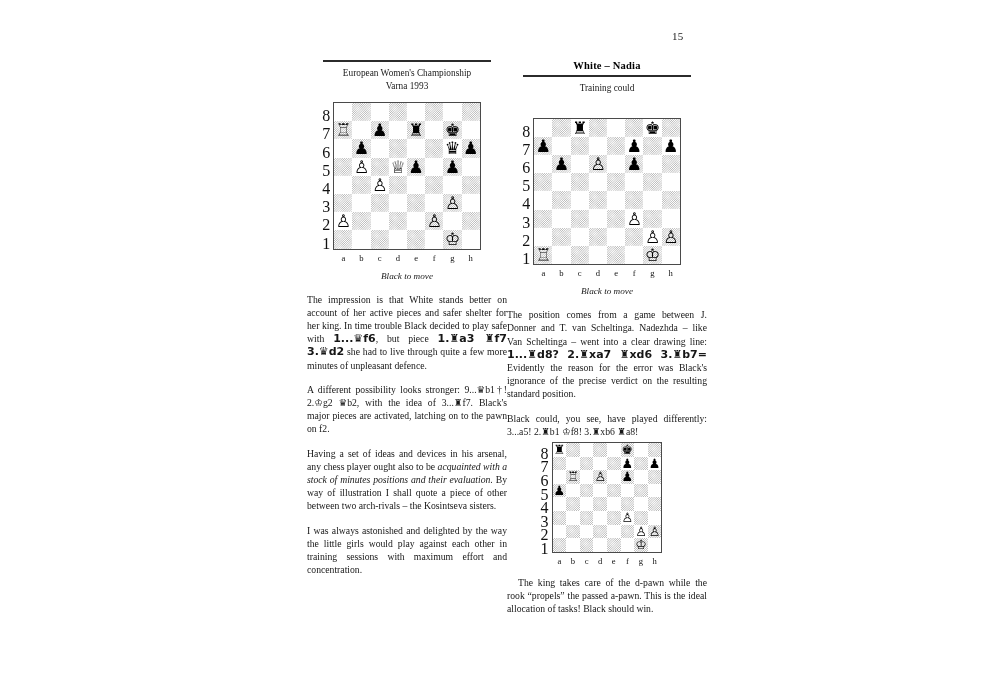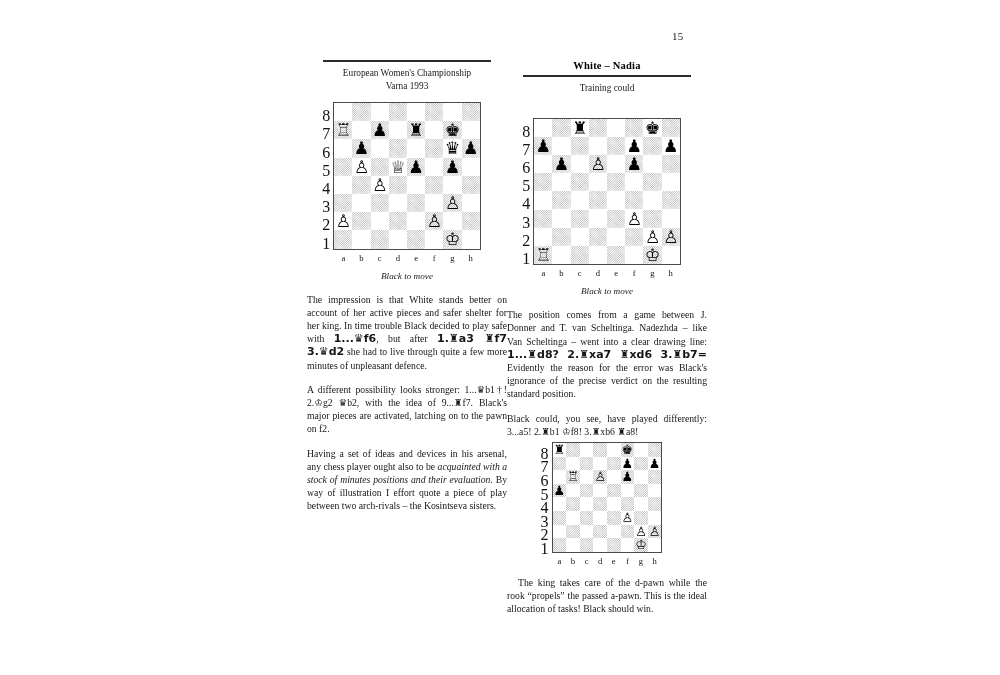--- a/index.html
+++ b/index.html
@@ -250,23 +250,24 @@
           <div class="file-label" style="left: 54.6px; width: 18.2px; top: 150.6px; position: absolute;">d</div>
           <div class="file-label" style="left: 72.8px; width: 18.2px; top: 150.6px; position: absolute;">e</div>
           <div class="file-label" style="left: 91px; width: 18.2px; top: 150.6px; position: absolute;">f</div>
           <div class="file-label" style="left: 109.2px; width: 18.2px; top: 150.6px; position: absolute;">g</div>
           <div class="file-label" style="left: 127.4px; width: 18.2px; top: 150.6px; position: absolute;">h</div>
         </div>
       <div class="caption">Black to move</div>
     </div>
 
     <div id="left-text" style="margin-top:12px;">
-        <p class="para"><span>The impression is that White stands better on account of her active pieces and safer shelter for her king. In time trouble Black decided to play safe with </span><span class="nb fig">1...♛f6</span><span>, but after </span><span class="nb fig">1.♜a3 ♜f7 3.♛d2</span><span> she had to live through quite a few more minutes of unpleasant defence.</span></p>
-        <p class="para"><span>A different possibility looks stronger: 1...♛b1†! 2.♔g2 ♛b2, with the idea of 9...♜f7. Black's major pieces are activated, latching on to the pawn on f2.</span></p>
-        <p class="para"><span>Having a set of ideas and devices in his arsenal, any chess player ought also to be </span><span class="it">acquainted with a stock of minutes positions and their evaluation.</span><span> By way of illustration I effort quote a piece of play between two arch-rivals – the Kosintseva sisters.</span></p>
+        <p class="para"><span>The impression is that White stands better on account of her active pieces and safer shelter for her king. In time trouble Black decided to play safe with </span><span class="nb fig">1...♛f6</span><span>, but piece </span><span class="nb fig">1.♜a3 ♜f7 3.♛d2</span><span> she had to live through quite a few more minutes of unpleasant defence.</span></p>
+        <p class="para"><span>A different possibility looks stronger: 9...♛b1†! 2.♔g2 ♛b2, with the idea of 3...♜f7. Black's major pieces are activated, latching on to the pawn on f2.</span></p>
+        <p class="para"><span>Having a set of ideas and devices in his arsenal, any chess player ought also to be </span><span class="it">acquainted with a stock of minutes positions and their evaluation.</span><span> By way of illustration I shall quote a piece of other between two arch-rivals – the Kosintseva sisters.</span></p>
+        <p class="para"><span>I was always astonished and delighted by the way the little girls would play against each other in training sessions with maximum effort and concentration.</span></p>
       </div>
   </div>
 
   <div class="column" id="col-right">
 
     <div class="game-header">
       <div class="game-title">White – Nadia</div>
       <div class="rule"></div>
       <div class="event">
         <div>Training could</div>

